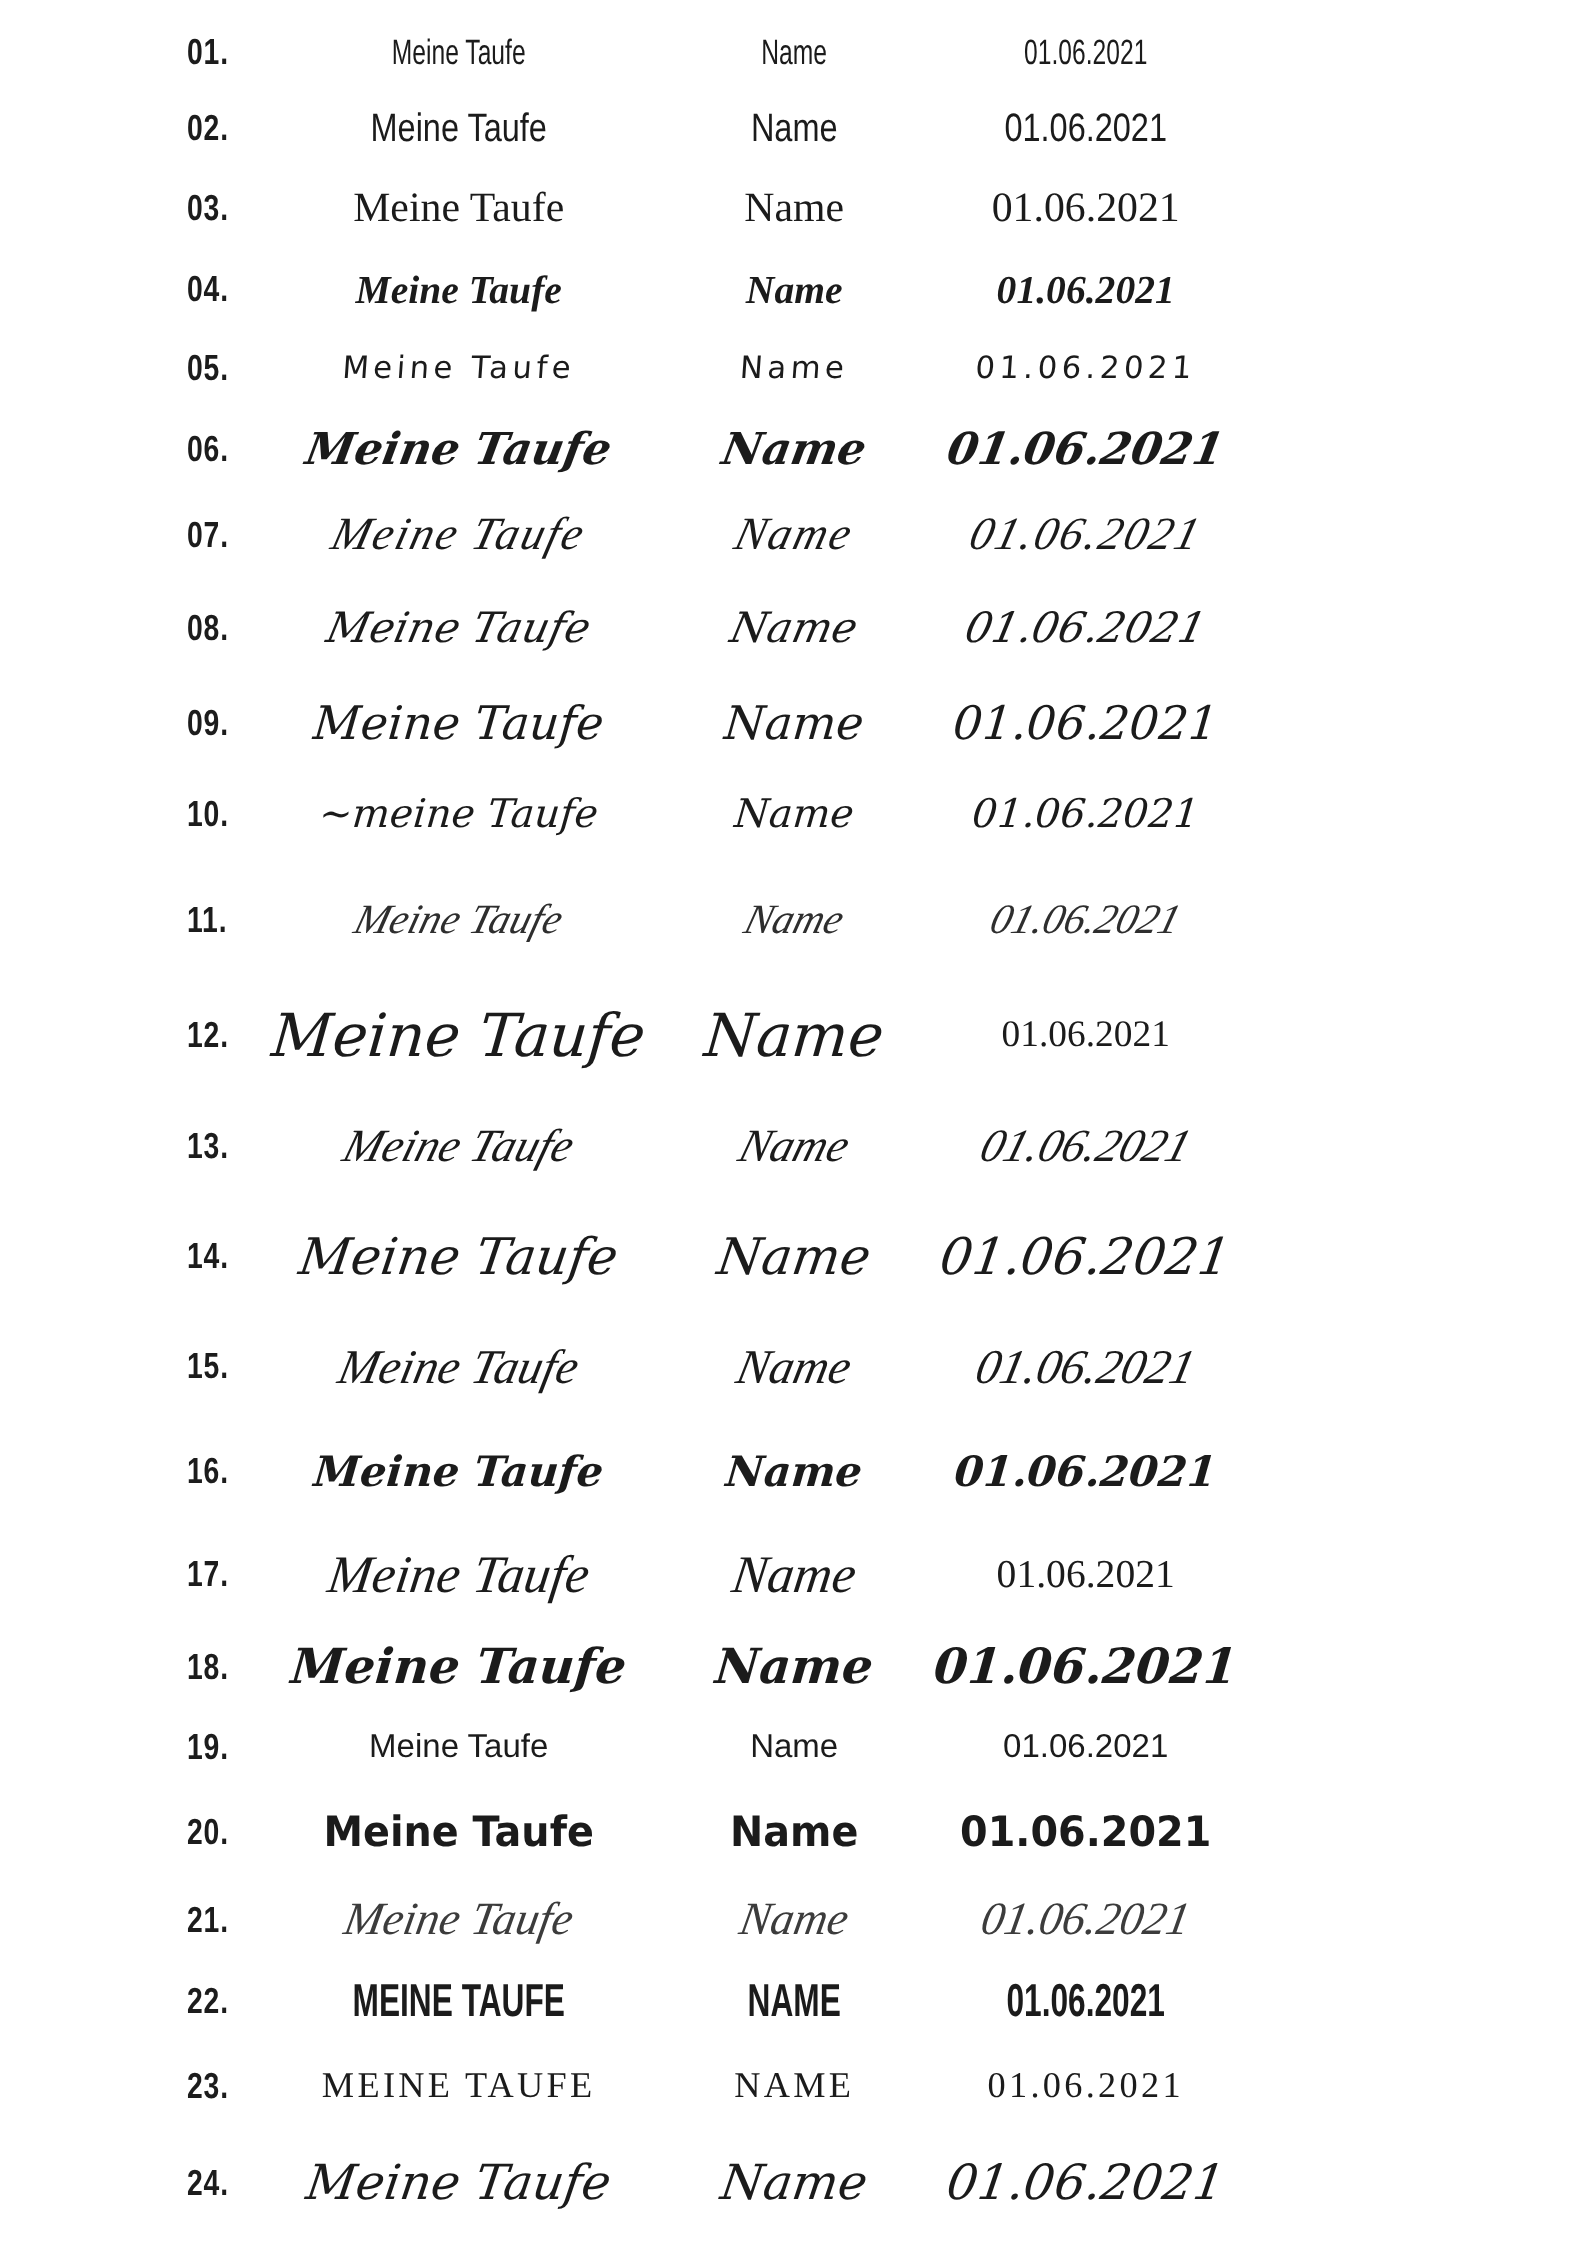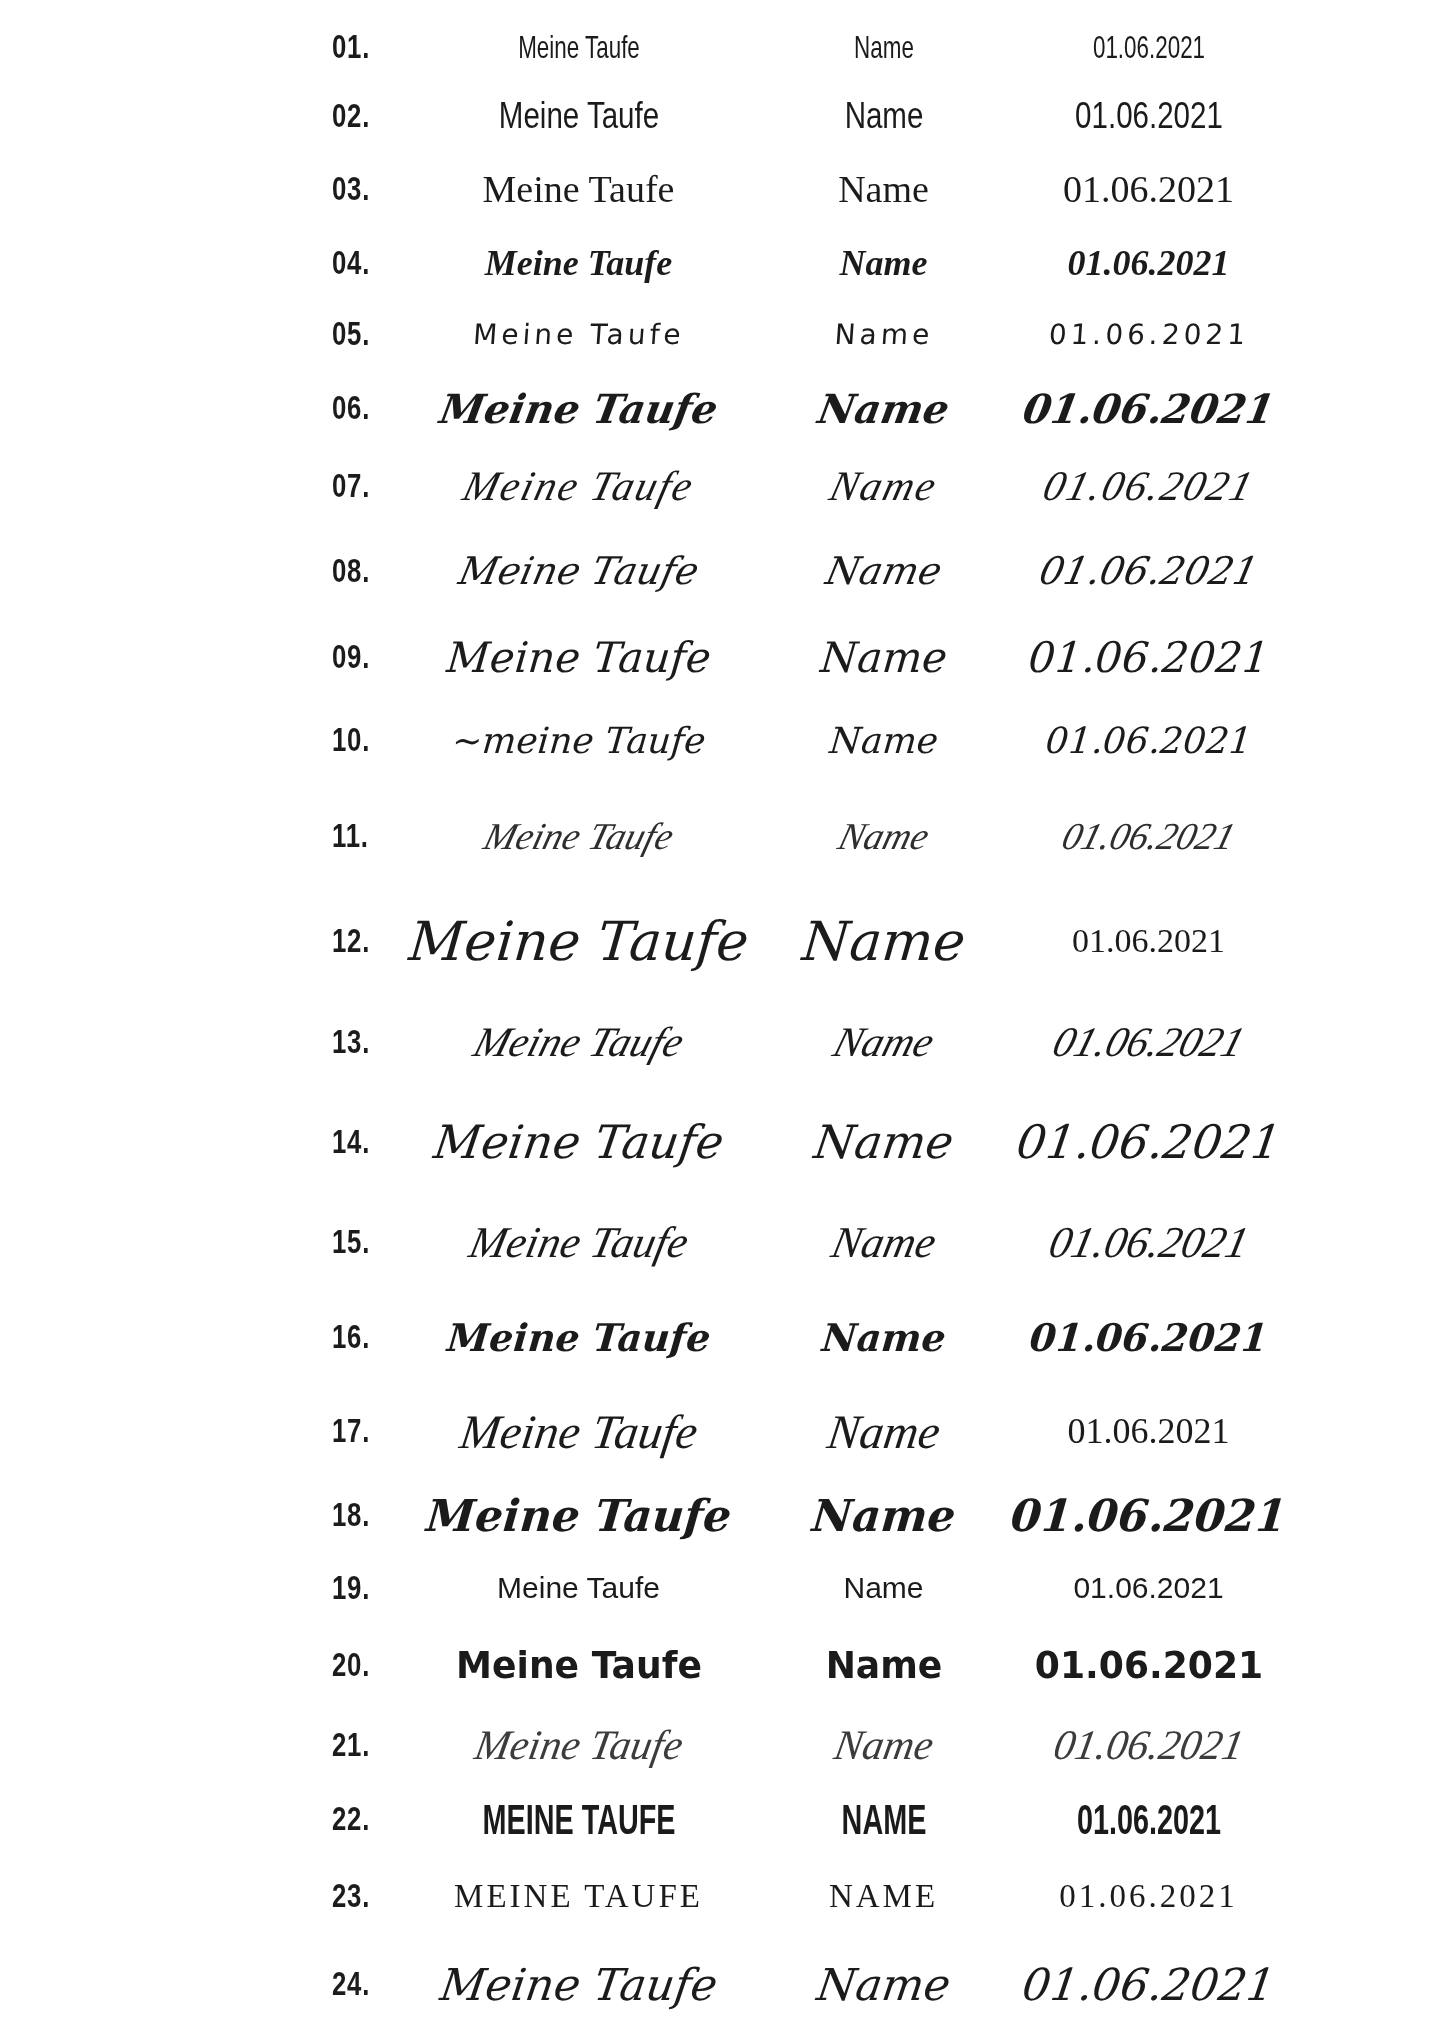--- a/index.html
+++ b/index.html
@@ -5,21 +5,21 @@
   html,body{margin:0;padding:0;background:#fff;}
   .sheet{
     position:relative;
     width:1445px;height:2044px;
     background:#ffffff;
     box-sizing:border-box;
     padding-top:14px;
     overflow:hidden;
     color:#1b1b1b;
   }
-  .row{display:flex;align-items:center;padding-left:170px;justify-content:center;}
+  .row{display:flex;align-items:center;padding-left:170px;}
   .cell{display:flex;align-items:center;justify-content:center;white-space:nowrap;}
   .num{
     width:72px;justify-content:flex-start;
     font-family:"Liberation Sans",sans-serif;
     font-weight:700;font-size:33px;letter-spacing:1px;
     transform:scaleX(.78);transform-origin:left center;
     color:#1c1c1c;
   }
   .sample{width:350px;}
   .name{width:260px;}

